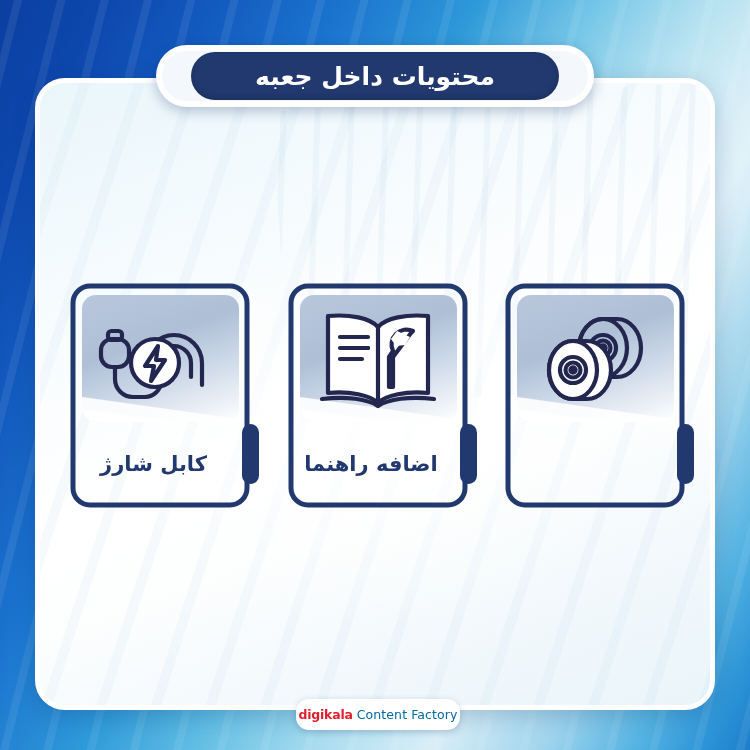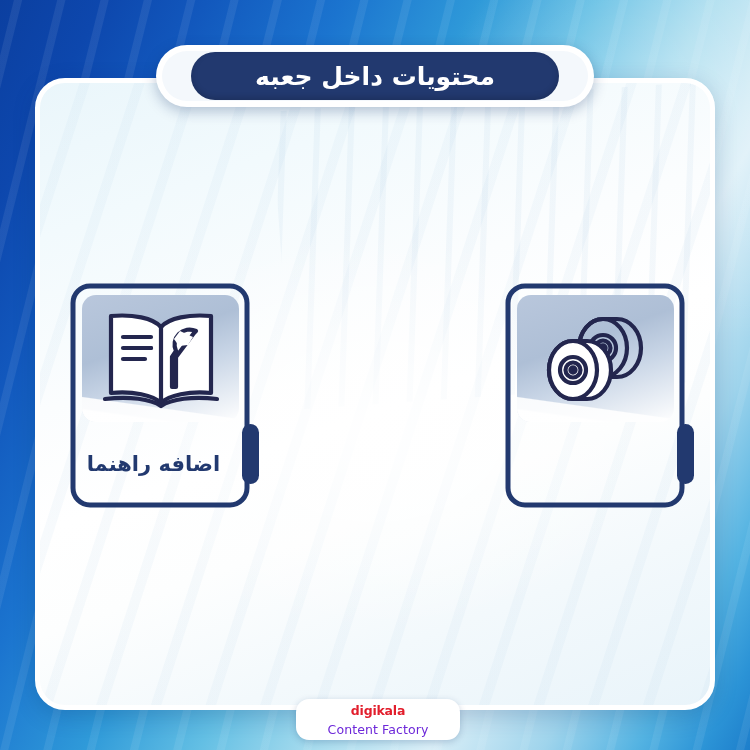--- a/index.html
+++ b/index.html
@@ -240,39 +240,38 @@
     font-weight: bold;
     direction: rtl;
   }
 
   
   .footer-badge {
     position: absolute;
     left: 296px;
     top: 699px;
     width: 164px;
-    height: 41px;
+    height: 31px;
     border-radius: 13px;
     background: #ffffff;
     box-shadow: 0 2px 7px rgba(8, 46, 105, 0.22);
     display: flex;
     align-items: center;
     justify-content: center;
     gap: 4px;
     font-size: 12.5px;
     direction: ltr;
-    flex-direction: column;
   }
   .brand {
     color: #e21e2c;
     font-weight: bold;
     letter-spacing: -.2px;
   }
   .brand-sub {
-    color: #6d28d9;
+    color: #0369a1;
     letter-spacing: .1px;
   }
 </style>
 </head>
 <body>
 
 <div class="stage">
 
   <div class="bg-waves"></div>
   <div class="bg-glow"></div>
@@ -348,20 +347,50 @@
 
               <path d="M101 24 a15 15 0 0 0 -20 20 l -4 6 l 0 30 l 4 0 l 0 -30 l 18 -24 z" transform="translate(0,0)"></path>
               <path d="M85 24 l -6 8 l 5 7 l 9 -1 l 5 -8 z" fill="#ffffff" stroke="none"></path>
             </g>
           </svg>
         </div>
       </div>
       <div class="card-label">اضافه راهنما</div>
     </div>
 
+    <div class="card">
+      <svg class="frame-svg" viewBox="0 0 185 229">
+        <path d="M 179 148 L 179 22 A 17 17 0 0 0 162 5 L 22 5 A 17 17 0 0 0 5 22 L 5 207 A 17 17 0 0 0 22 224 L 162 224 A 17 17 0 0 0 179 207 L 179 196" fill="none" stroke="#22396f" stroke-width="5" stroke-linecap="round"></path>
+      </svg>
+      <div class="card-pill"></div>
+
+      <div class="card-media">
+        <div class="sheen"></div>
+        <div class="sheen2"></div>
+        <div class="card-icon">
+          <svg width="136" height="108" viewBox="0 0 136 108">
+            <g fill="none" stroke="#23264e" stroke-width="4.2" stroke-linecap="round" stroke-linejoin="round">
+
+              <rect x="15" y="26" width="14" height="9" rx="3.5"></rect>
+              <rect x="8" y="34" width="28" height="28" rx="11"></rect>
+
+              <path d="M22 62 L22 74 a18 18 0 0 0 18 18 l 12 0 a16 16 0 0 0 16 -16 l 0 -10"></path>
+
+              <path d="M53 58 a28 28 0 0 1 56 0 l 0 22"></path>
+
+              <path d="M64 58 a17 17 0 0 1 34 0 l 0 14"></path>
+
+              <circle cx="62" cy="58" r="24" fill="#ffffff"></circle>
+              <path d="M65 41 L52 61 L61 61 L58 76 L72 55 L63 55 Z"></path>
+            </g>
+          </svg>
+        </div>
+      </div>
+      <div class="card-label">کابل شارژ</div>
+    </div>
 
   </div>
 
   <div class="footer-badge">
     <span class="brand">digikala</span>
     <span class="brand-sub">Content Factory</span>
   </div>
 
 </div>
 

